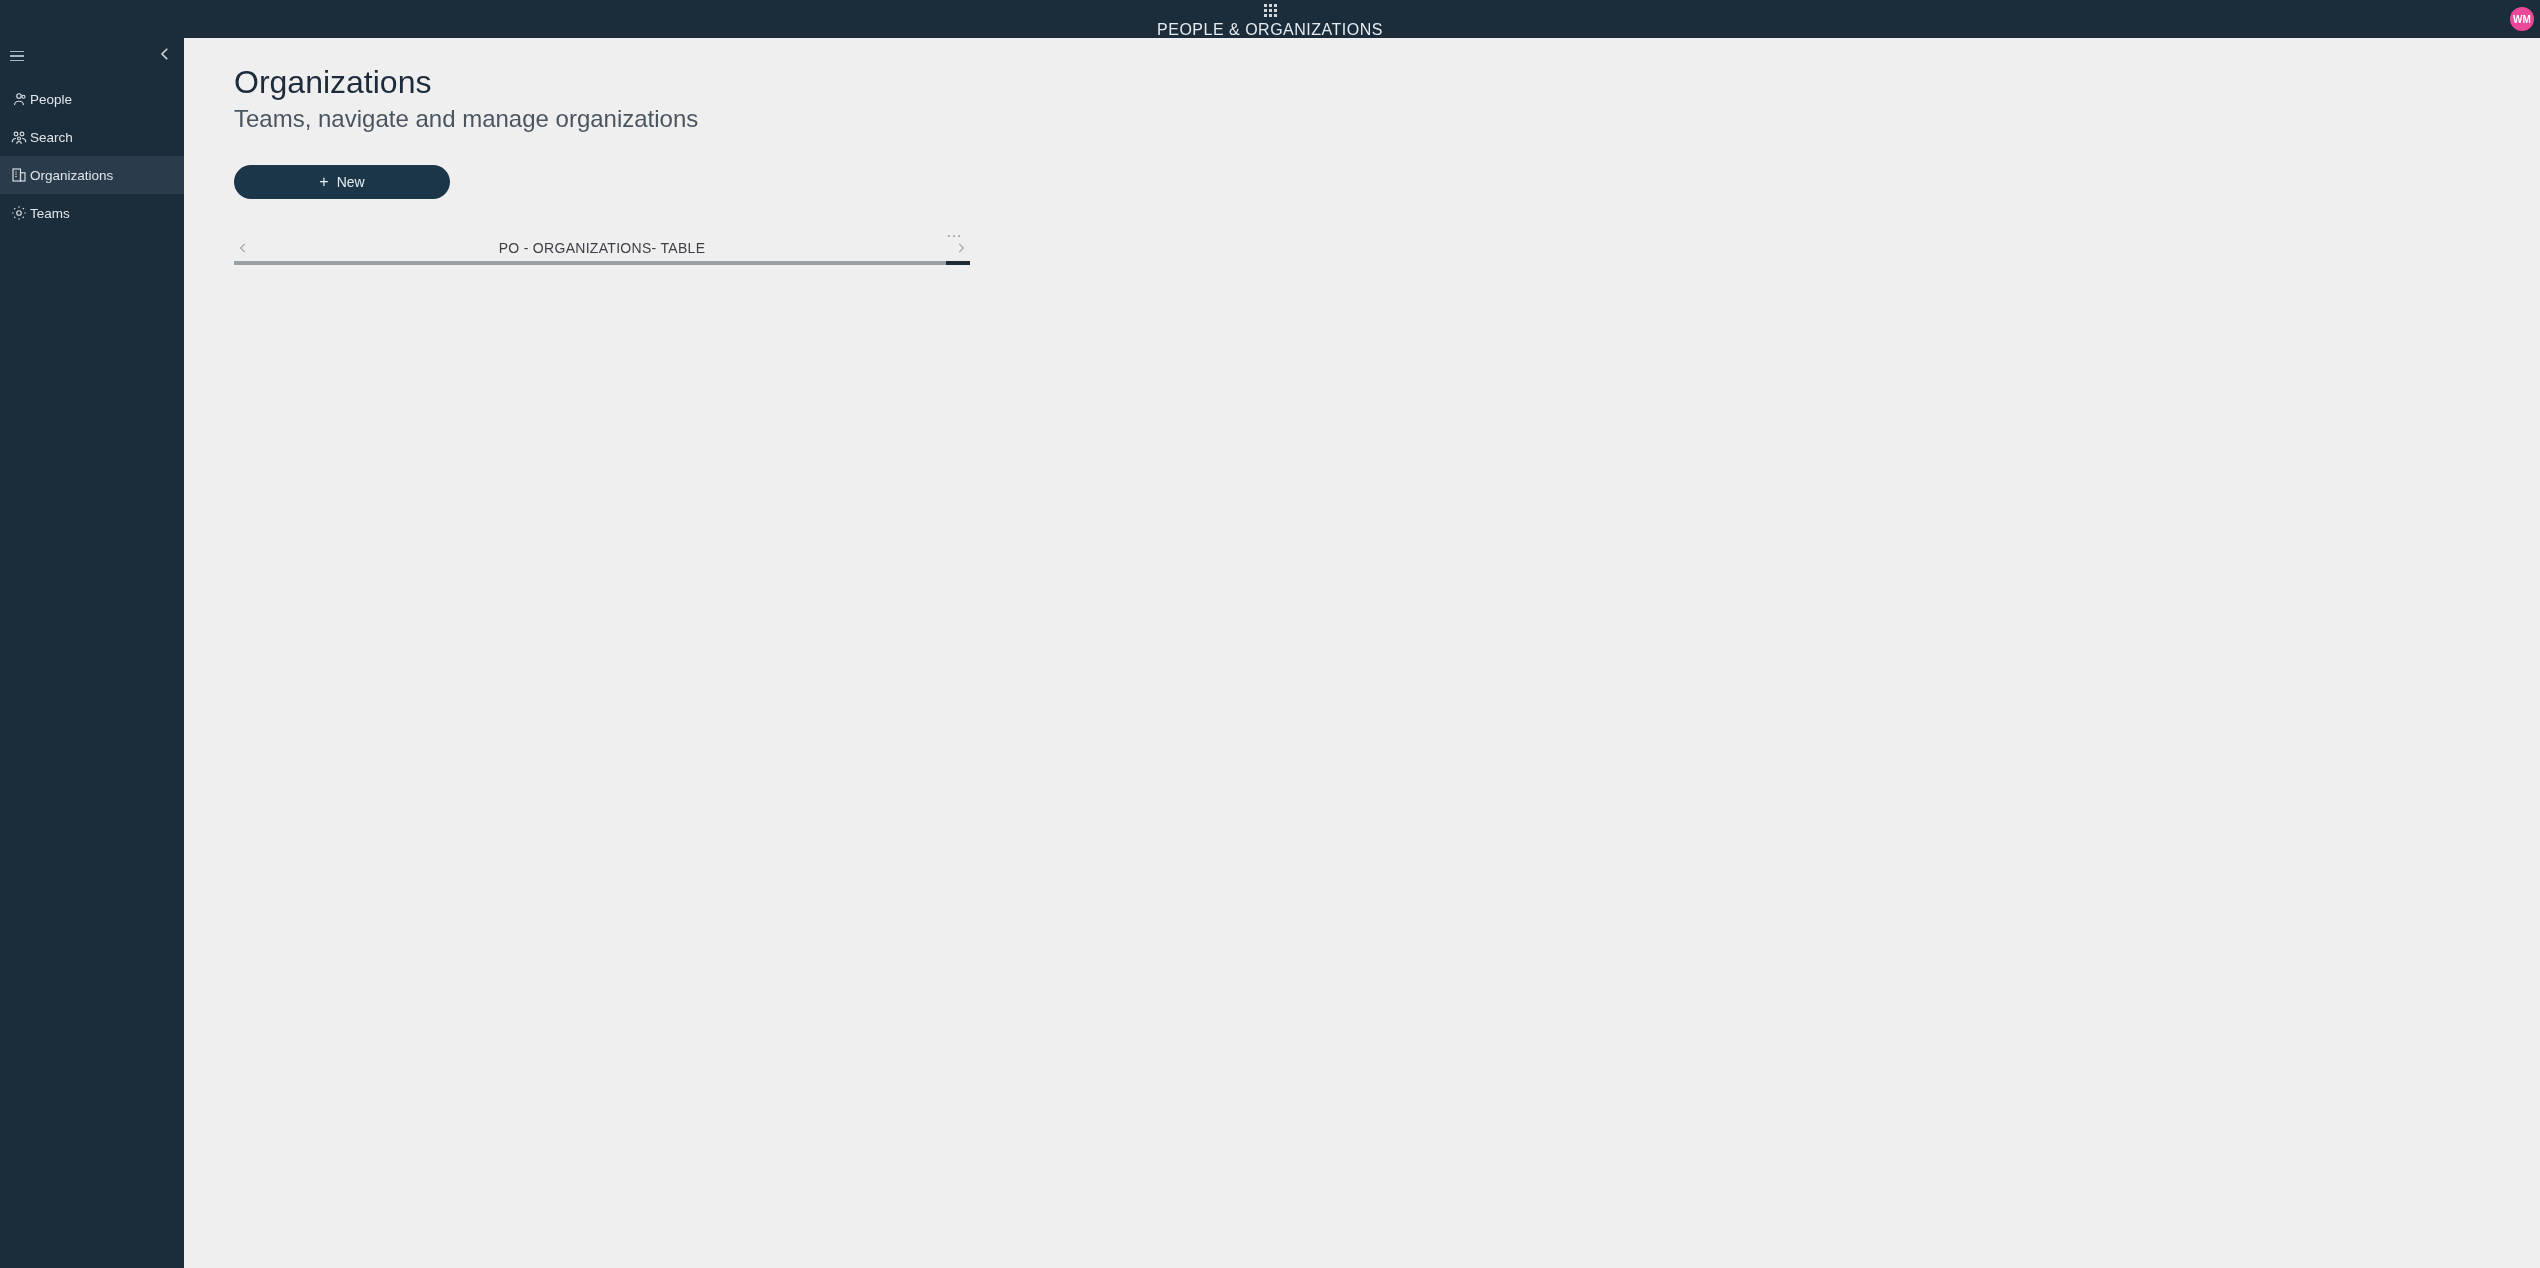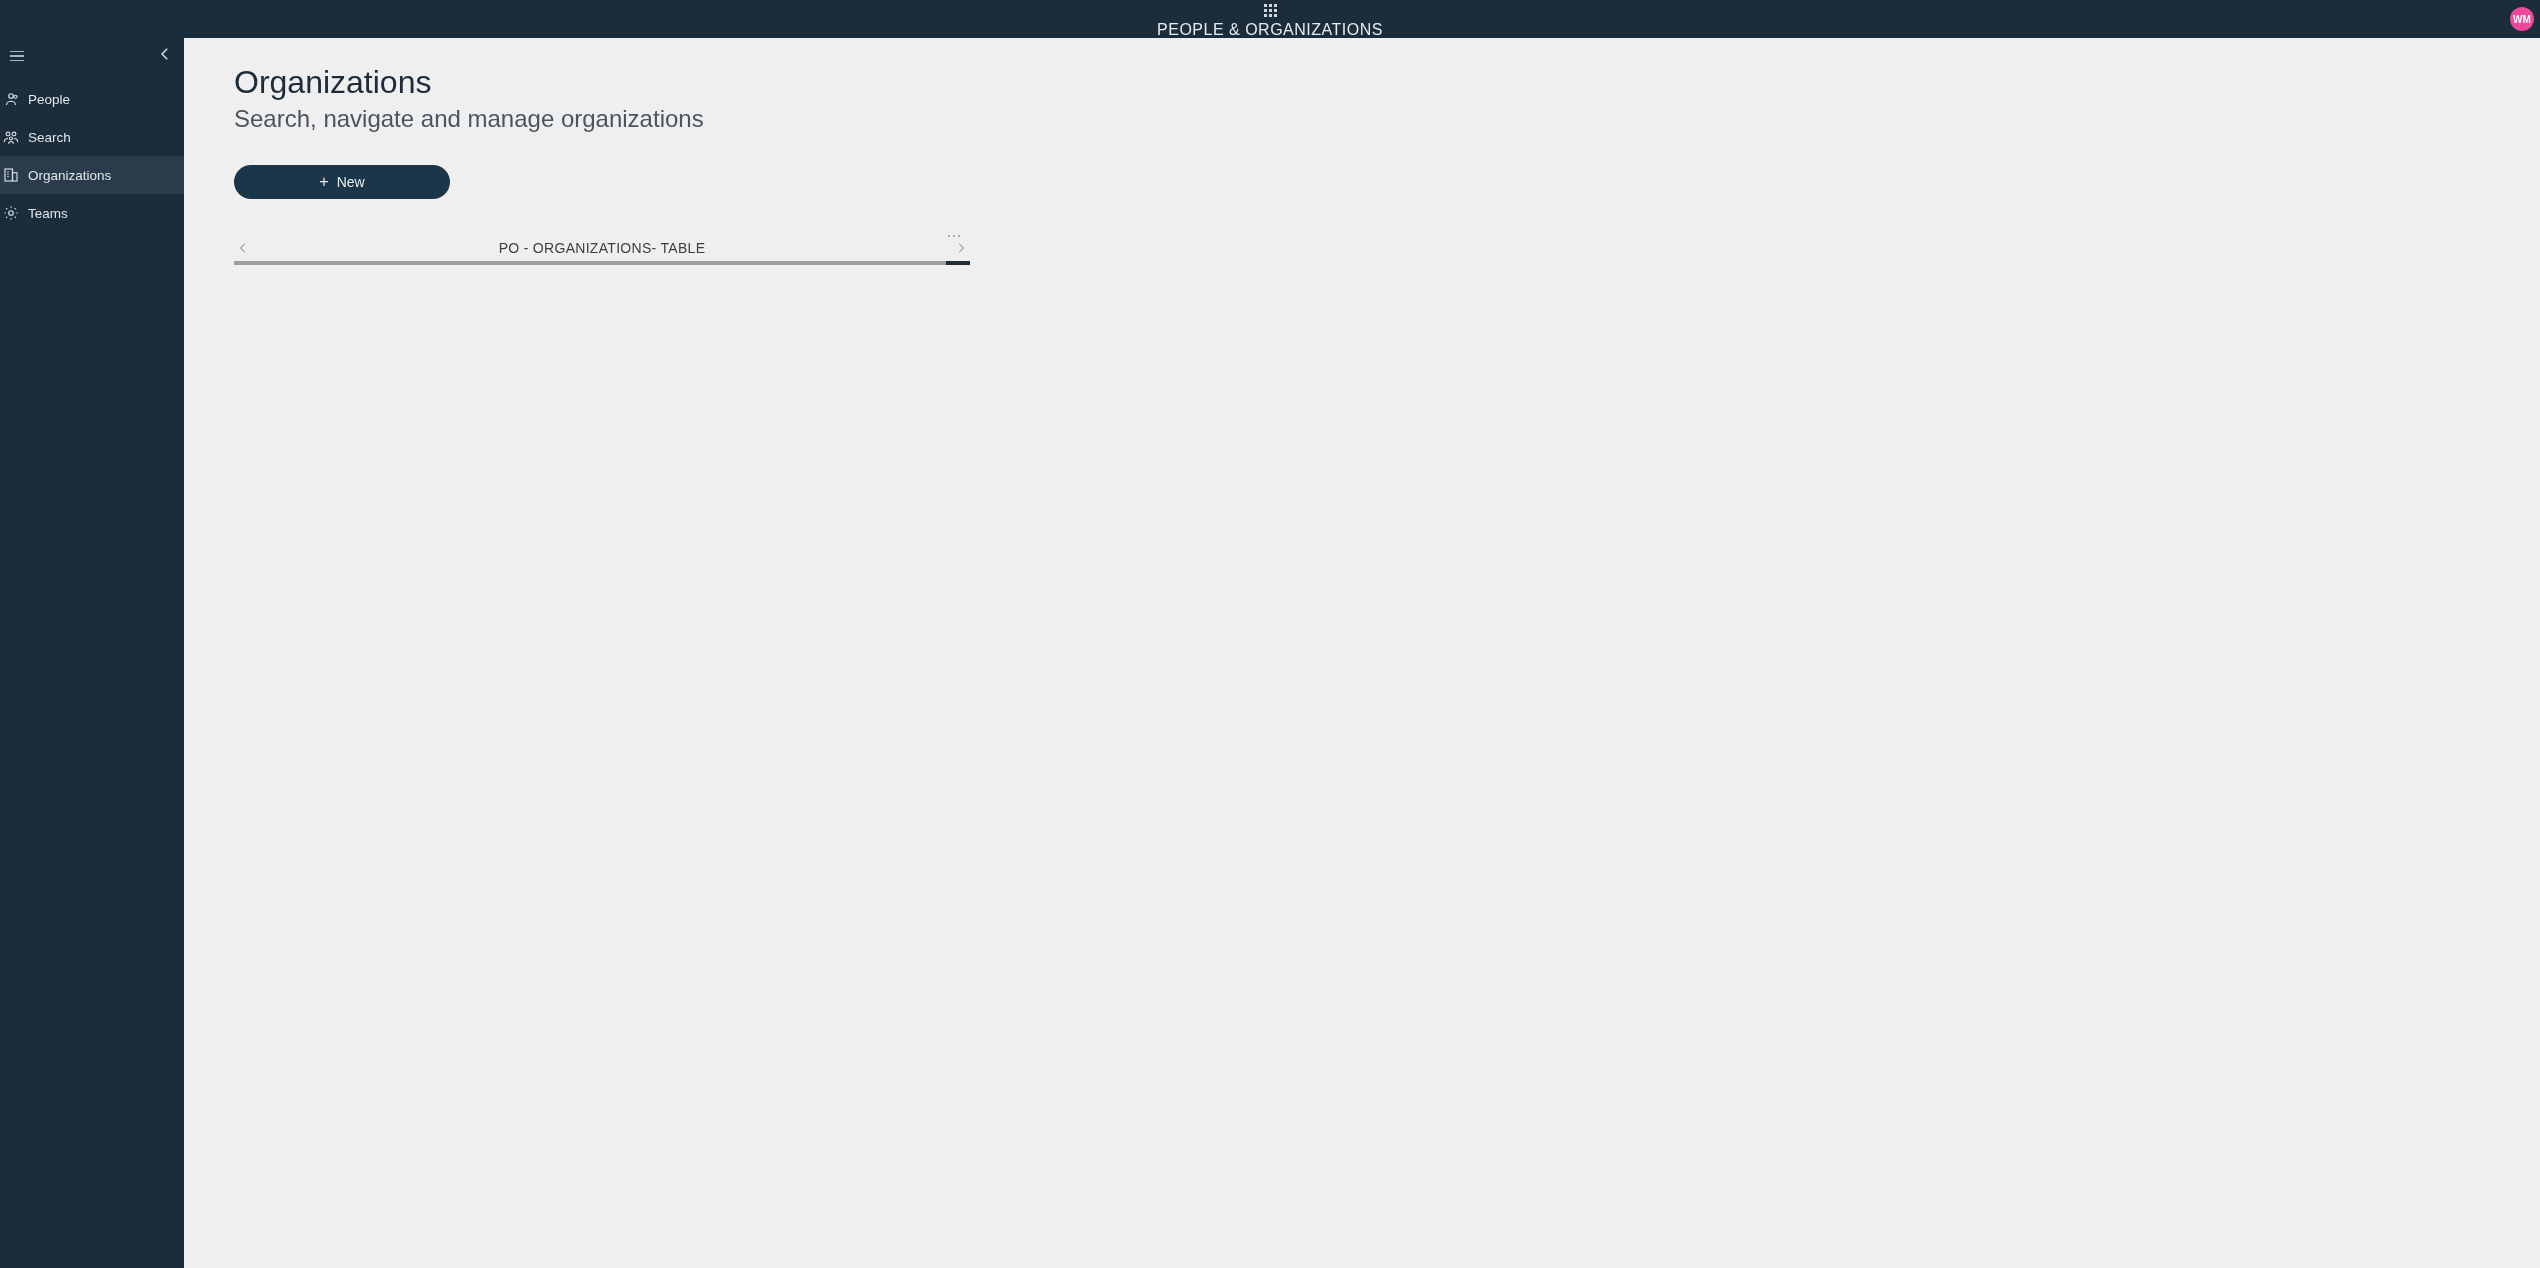--- a/index.html
+++ b/index.html
@@ -48,21 +48,21 @@
     }
     .sidebar .top {
       height: 36px; display: flex; align-items: center; justify-content: space-between; padding: 0 10px;
     }
     .sidebar .top .ham { display: flex; flex-direction: column; gap: 3px; }
     .sidebar .top .ham span { width: 14px; height: 1.5px; background: #a9b5be; }
     .sidebar .top .back svg { width: 18px; height: 18px; stroke: #d4dbe0; }
 
     .sidebar .nav { display: flex; flex-direction: column; margin-top: 6px; }
     .sidebar .nav-item {
-      display: flex; align-items: center; gap: 8px; height: 38px; padding: 0 2px;
+      display: flex; align-items: center; gap: 2px; height: 38px; padding: 0 10px;
       font-size: 13.5px; color: #e1e6ea; cursor: default;
     }
     .sidebar .nav-item.active { background: #2a3c4b; }
     .sidebar .nav-item .ico { width: 18px; height: 18px; display: flex; align-items: center; justify-content: center; }
     .sidebar .nav-item .ico svg { stroke: #d4dbe0; }
 
     
     .main { flex: 1; background: #efefef; padding: 10px 8px 0 8px; overflow: auto; }
     .card { background: #efefef; padding: 16px 42px; }
     .page-title { color: #1e2b3a; font-size: 32px; font-weight: 400; margin-bottom: 4px; }
@@ -165,21 +165,21 @@
           </svg>
         </span>
         <span>Teams</span>
       </div>
     </div>
   </div>
 
   <div class="main">
     <div class="card">
       <h1 class="page-title">Organizations</h1>
-      <div class="page-subtitle">Search, navigate and manage organizations</div>
+      <div class="page-subtitle">Teams, navigate and manage organizations</div>
 
       <div class="new-btn">
         <span class="plus">+</span>
         <span>New</span>
       </div>
 
       <div class="tabs-wrap">
         <span class="more-dots">…</span>
         <div class="tabs-row">
           <div class="chevron">

